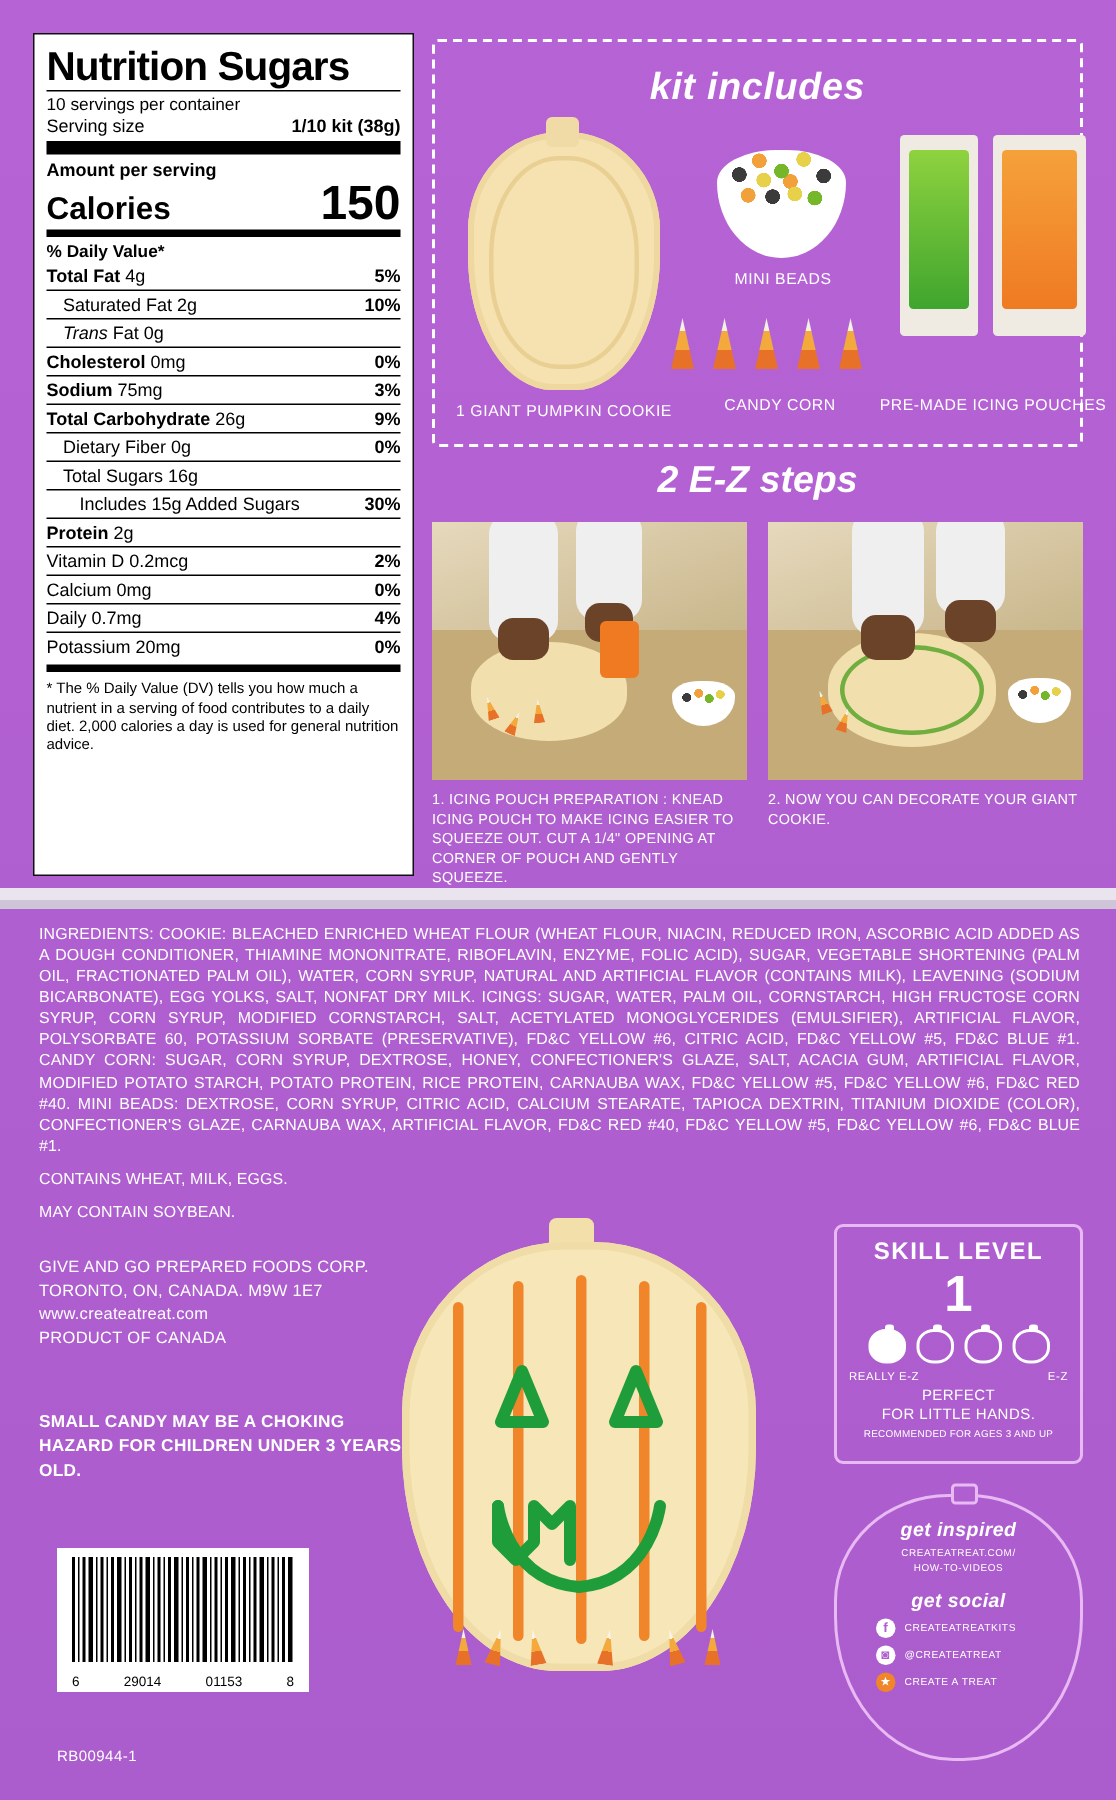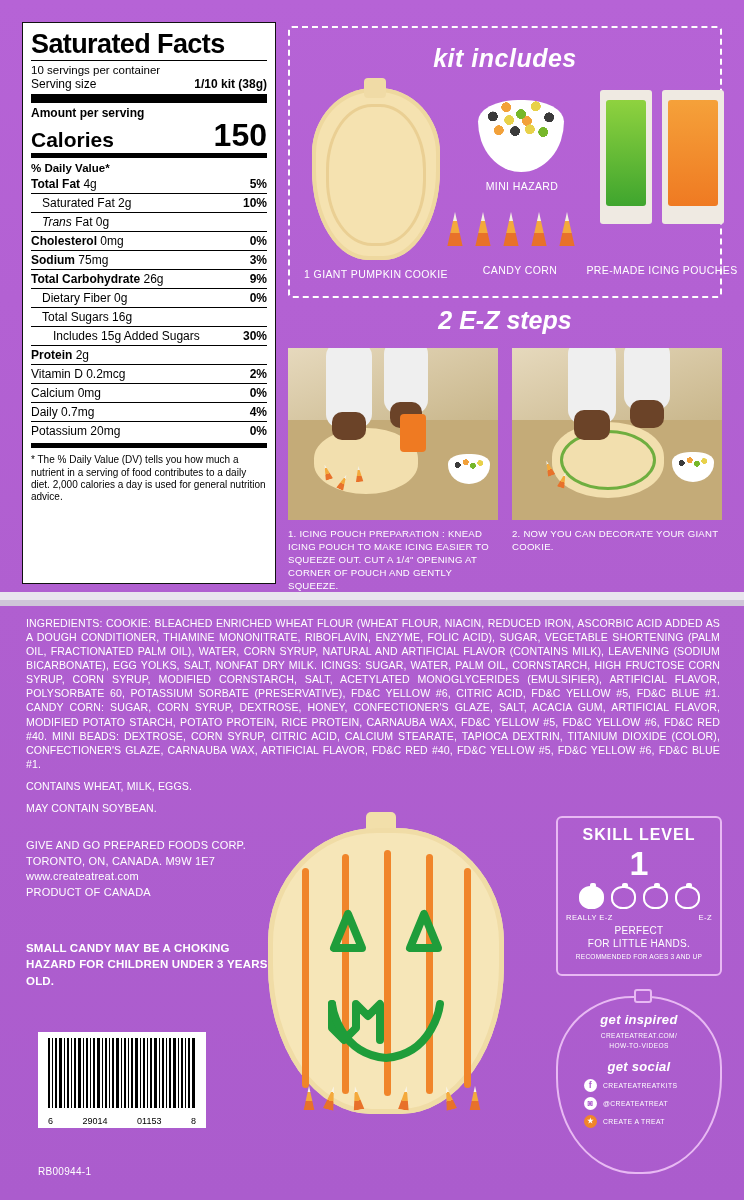--- a/index.html
+++ b/index.html
@@ -229,21 +229,21 @@
   .rbcode { position:absolute; left:38px; top:1166px; color:#fff; font-size:10px; letter-spacing:0.3px; }
 </style>
 </head>
 <body>
 
 <div class="page">
 
   <div class="top">
 
     <div class="nf">
-      <div class="nf-title">Saturated Facts</div>
+      <div class="nf-title">Nutrition Sugars</div>
       <div class="nf-sep-thin"></div>
       <div class="nf-small">10 servings per container</div>
       <div class="nf-serv">
         <span>Serving size</span>
         <b>1/10 kit (38g)</b>
       </div>
       <div class="nf-sep-thick"></div>
       <div class="nf-amt">Amount per serving</div>
       <div class="nf-cal-row">
         <span class="nf-cal-label">Calories</span>
@@ -314,21 +314,21 @@
     </div>
 
     <div class="kit">
       <div class="kit-title">kit includes</div>
 
       <div class="cookie-big"></div>
       <div class="cap-1">1 GIANT PUMPKIN COOKIE</div>
 
       <div class="beads-bowl"></div>
       <div class="beads"></div>
-      <div class="cap-2">MINI HAZARD</div>
+      <div class="cap-2">MINI BEADS</div>
 
       <div class="corn-row">
         <div class="corn" style="left:0px;"></div>
         <div class="corn" style="left:28px;"></div>
         <div class="corn" style="left:56px;"></div>
         <div class="corn" style="left:84px;"></div>
         <div class="corn" style="left:112px;"></div>
       </div>
       <div class="cap-3">CANDY CORN</div>
 

